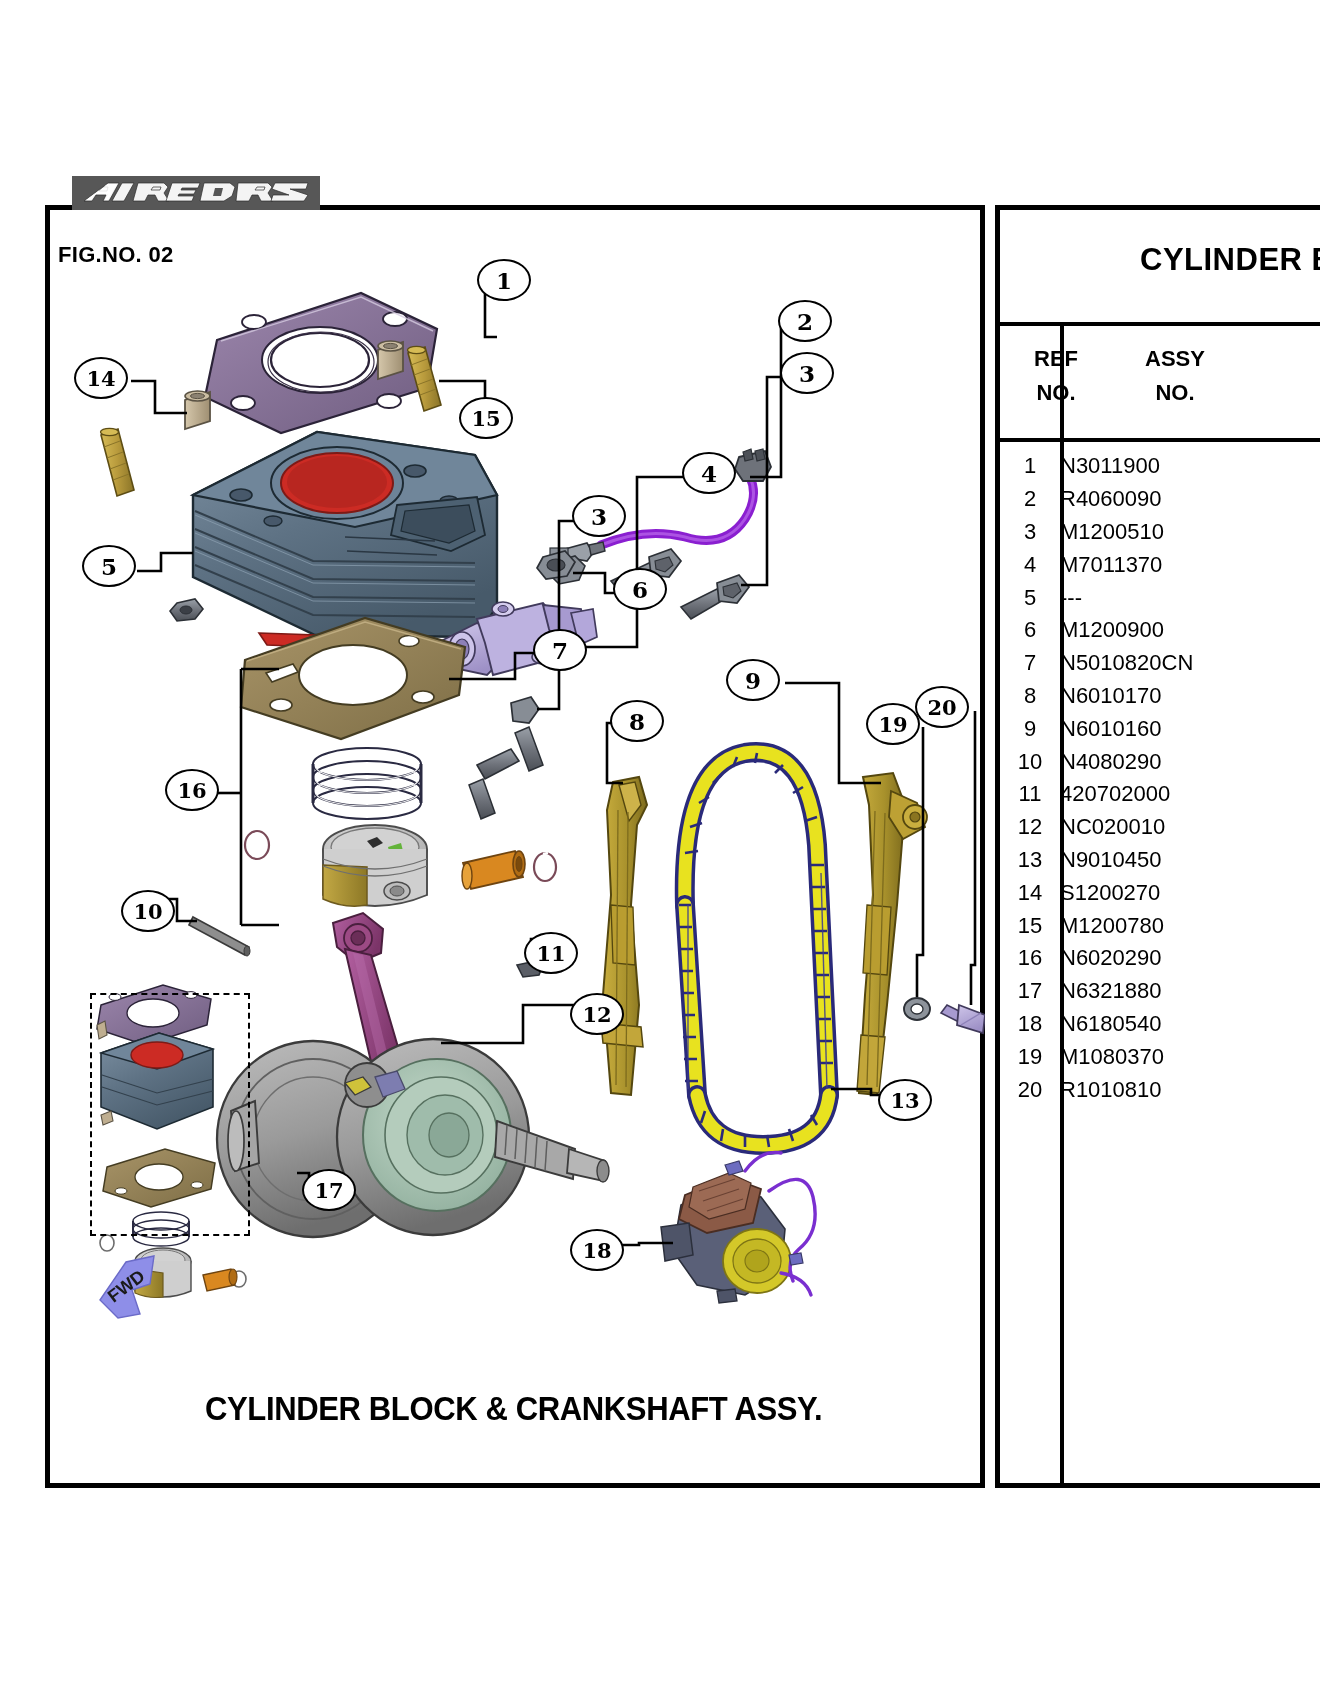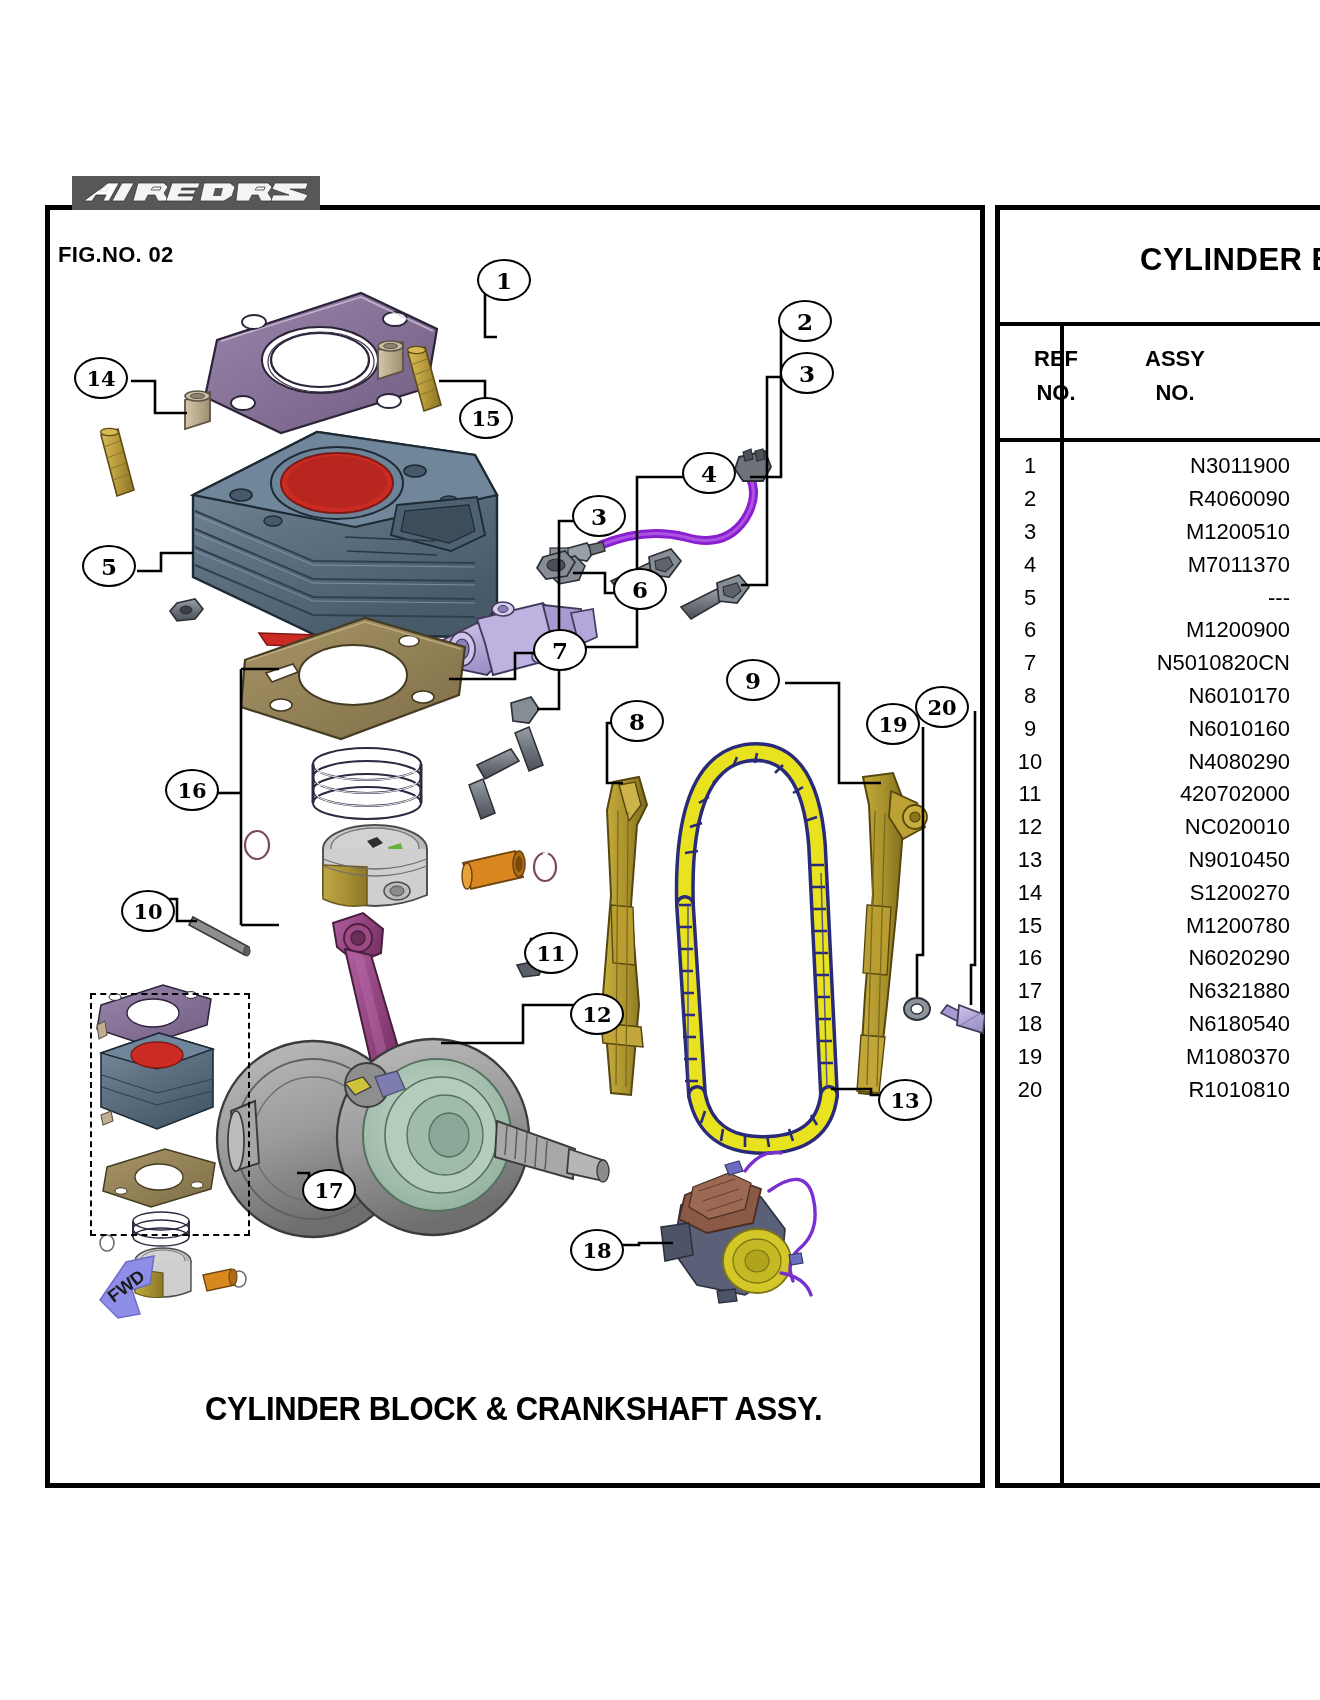--- a/index.html
+++ b/index.html
@@ -134,21 +134,21 @@
     font-size: 22px;
     color: #000;
   }
   .cell-ref {
     width: 60px;
     text-align: center;
     flex: 0 0 60px;
   }
   .cell-part {
     width: 230px;
-    text-align: right;
+    text-align: left;
     flex: 0 0 230px;
   }
 
   
   .callout {
     position: absolute;
     width: 54px;
     height: 42px;
     border: 2px solid #000;
     border-radius: 50%;

